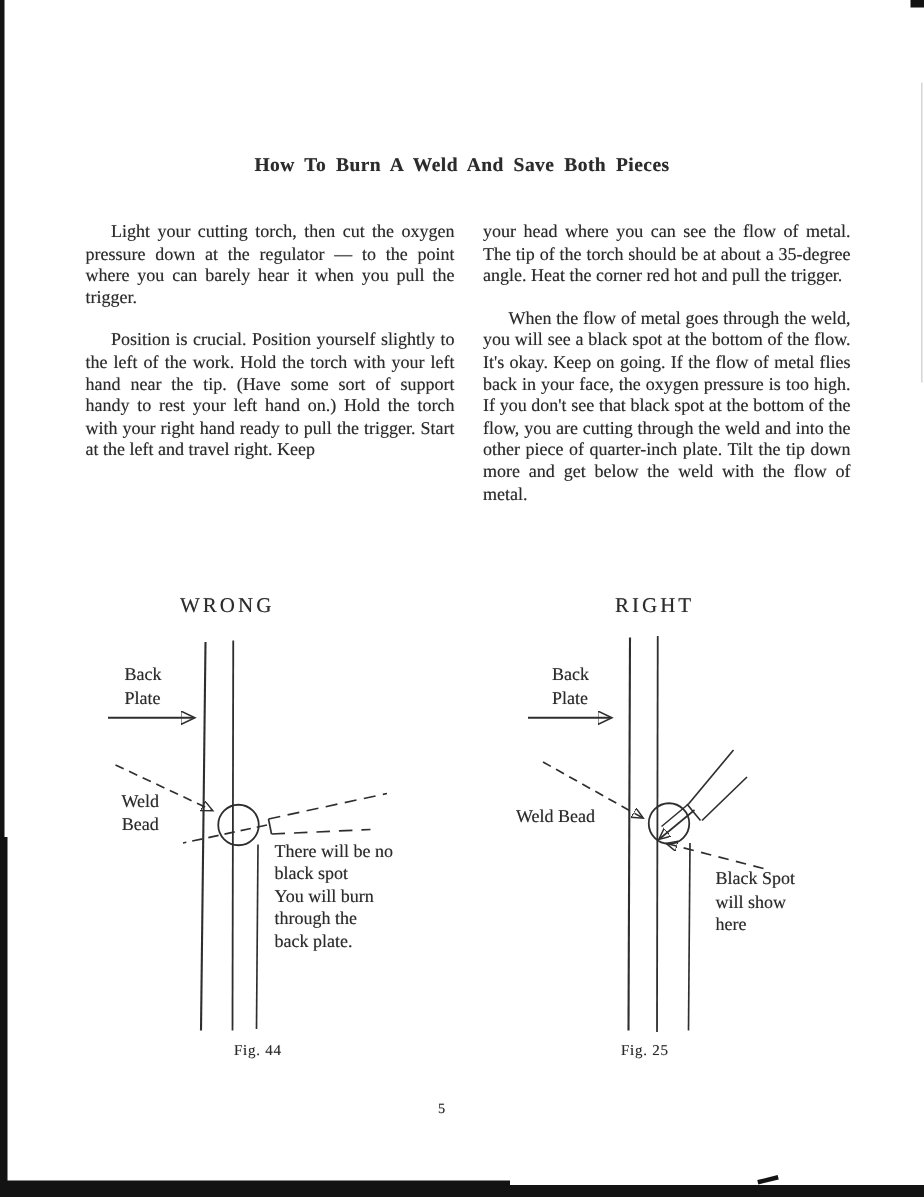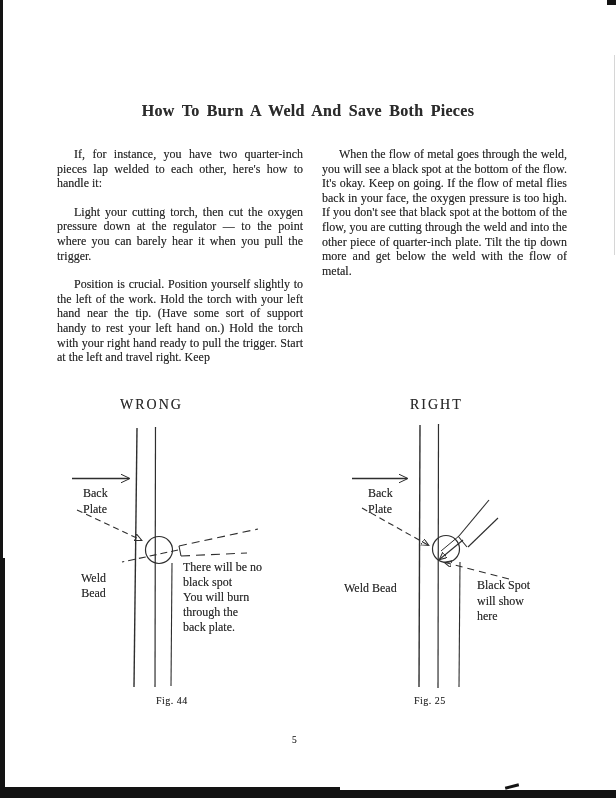--- a/index.html
+++ b/index.html
@@ -15,21 +15,21 @@
   .fuzz { text-shadow:0 0 0.5px rgba(45,45,45,0.55); }
 
   
   .edge { position:absolute; background:#131313; }
   .edge-right-faint { position:absolute; background:#d6d6d6; }
 
   
   .title {
     position:absolute; left:0; right:0; top:102px;
     text-align:center;
-    font-size:16px; font-weight:bold;
+    font-size:13px; font-weight:bold;
     letter-spacing:0.3px; word-spacing:3px;
   }
 
   
   .col {
     position:absolute; top:147px; width:246px;
     font-size:12px; line-height:14.6px;
     text-align:justify;
   }
   .col-left  { left:57px; }
@@ -39,21 +39,20 @@
 
   
   .fig-heading {
     position:absolute; top:397px;
     font-size:14px; letter-spacing:2px;
   }
   .diag-label {
     position:absolute;
     font-size:12px; line-height:16px;
     white-space:pre-line;
-    margin-top:44px;
   }
   .diag-note {
     position:absolute;
     font-size:12px; line-height:15px;
     white-space:pre-line;
   }
   .fig-caption {
     position:absolute; top:695px;
     font-size:10px; letter-spacing:0.5px;
   }
@@ -76,26 +75,26 @@
   <div class="edge" style="left:0;top:558px;width:5px;height:240px;"></div>
   <div class="edge" style="left:0;top:790px;width:616px;height:8px;"></div>
   <div class="edge" style="left:0;top:787px;width:340px;height:4px;"></div>
   <div class="edge" style="left:505px;top:785px;width:14px;height:3px;transform:rotate(-14deg);"></div>
   <div class="edge" style="left:607px;top:0;width:9px;height:5px;"></div>
   <div class="edge-right-faint" style="left:614px;top:55px;width:1px;height:200px;"></div>
 
   <div class="title fuzz">How To Burn A Weld And Save Both Pieces</div>
 
   <div class="col col-left fuzz">
-    <p>If, for instance, you have two quarter-inch pieces lap welded to each other, here's how to handle it:</p>
     <p>Light your cutting torch, then cut the oxygen pressure down at the regulator — to the point where you can barely hear it when you pull the trigger.</p>
     <p>Position is crucial. Position yourself slightly to the left of the work. Hold the torch with your left hand near the tip. (Have some sort of support handy to rest your left hand on.) Hold the torch with your right hand ready to pull the trigger. Start at the left and travel right. Keep</p>
   </div>
 
   <div class="col col-right fuzz">
+    <p class="no-indent">your head where you can see the flow of metal. The tip of the torch should be at about a 35-degree angle. Heat the corner red hot and pull the trigger.</p>
     <p>When the flow of metal goes through the weld, you will see a black spot at the bottom of the flow. It's okay. Keep on going. If the flow of metal flies back in your face, the oxygen pressure is too high. If you don't see that black spot at the bottom of the flow, you are cutting through the weld and into the other piece of quarter-inch plate. Tilt the tip down more and get below the weld with the flow of metal.</p>
   </div>
 
   <div class="fig-heading fuzz" style="left:120px;">WRONG</div>
   <div class="fig-heading fuzz" style="left:410px;">RIGHT</div>
 
   <svg class="diagram" width="616" height="798" viewBox="0 0 616 798">
     <defs>
       <marker id="arwSm" markerWidth="9" markerHeight="8" refX="6.5" refY="3.5" orient="auto" markerUnits="userSpaceOnUse">
         <path d="M0,0 L7.5,3.5 L0,7 z" fill="#2e2e2e" stroke="none"></path>

